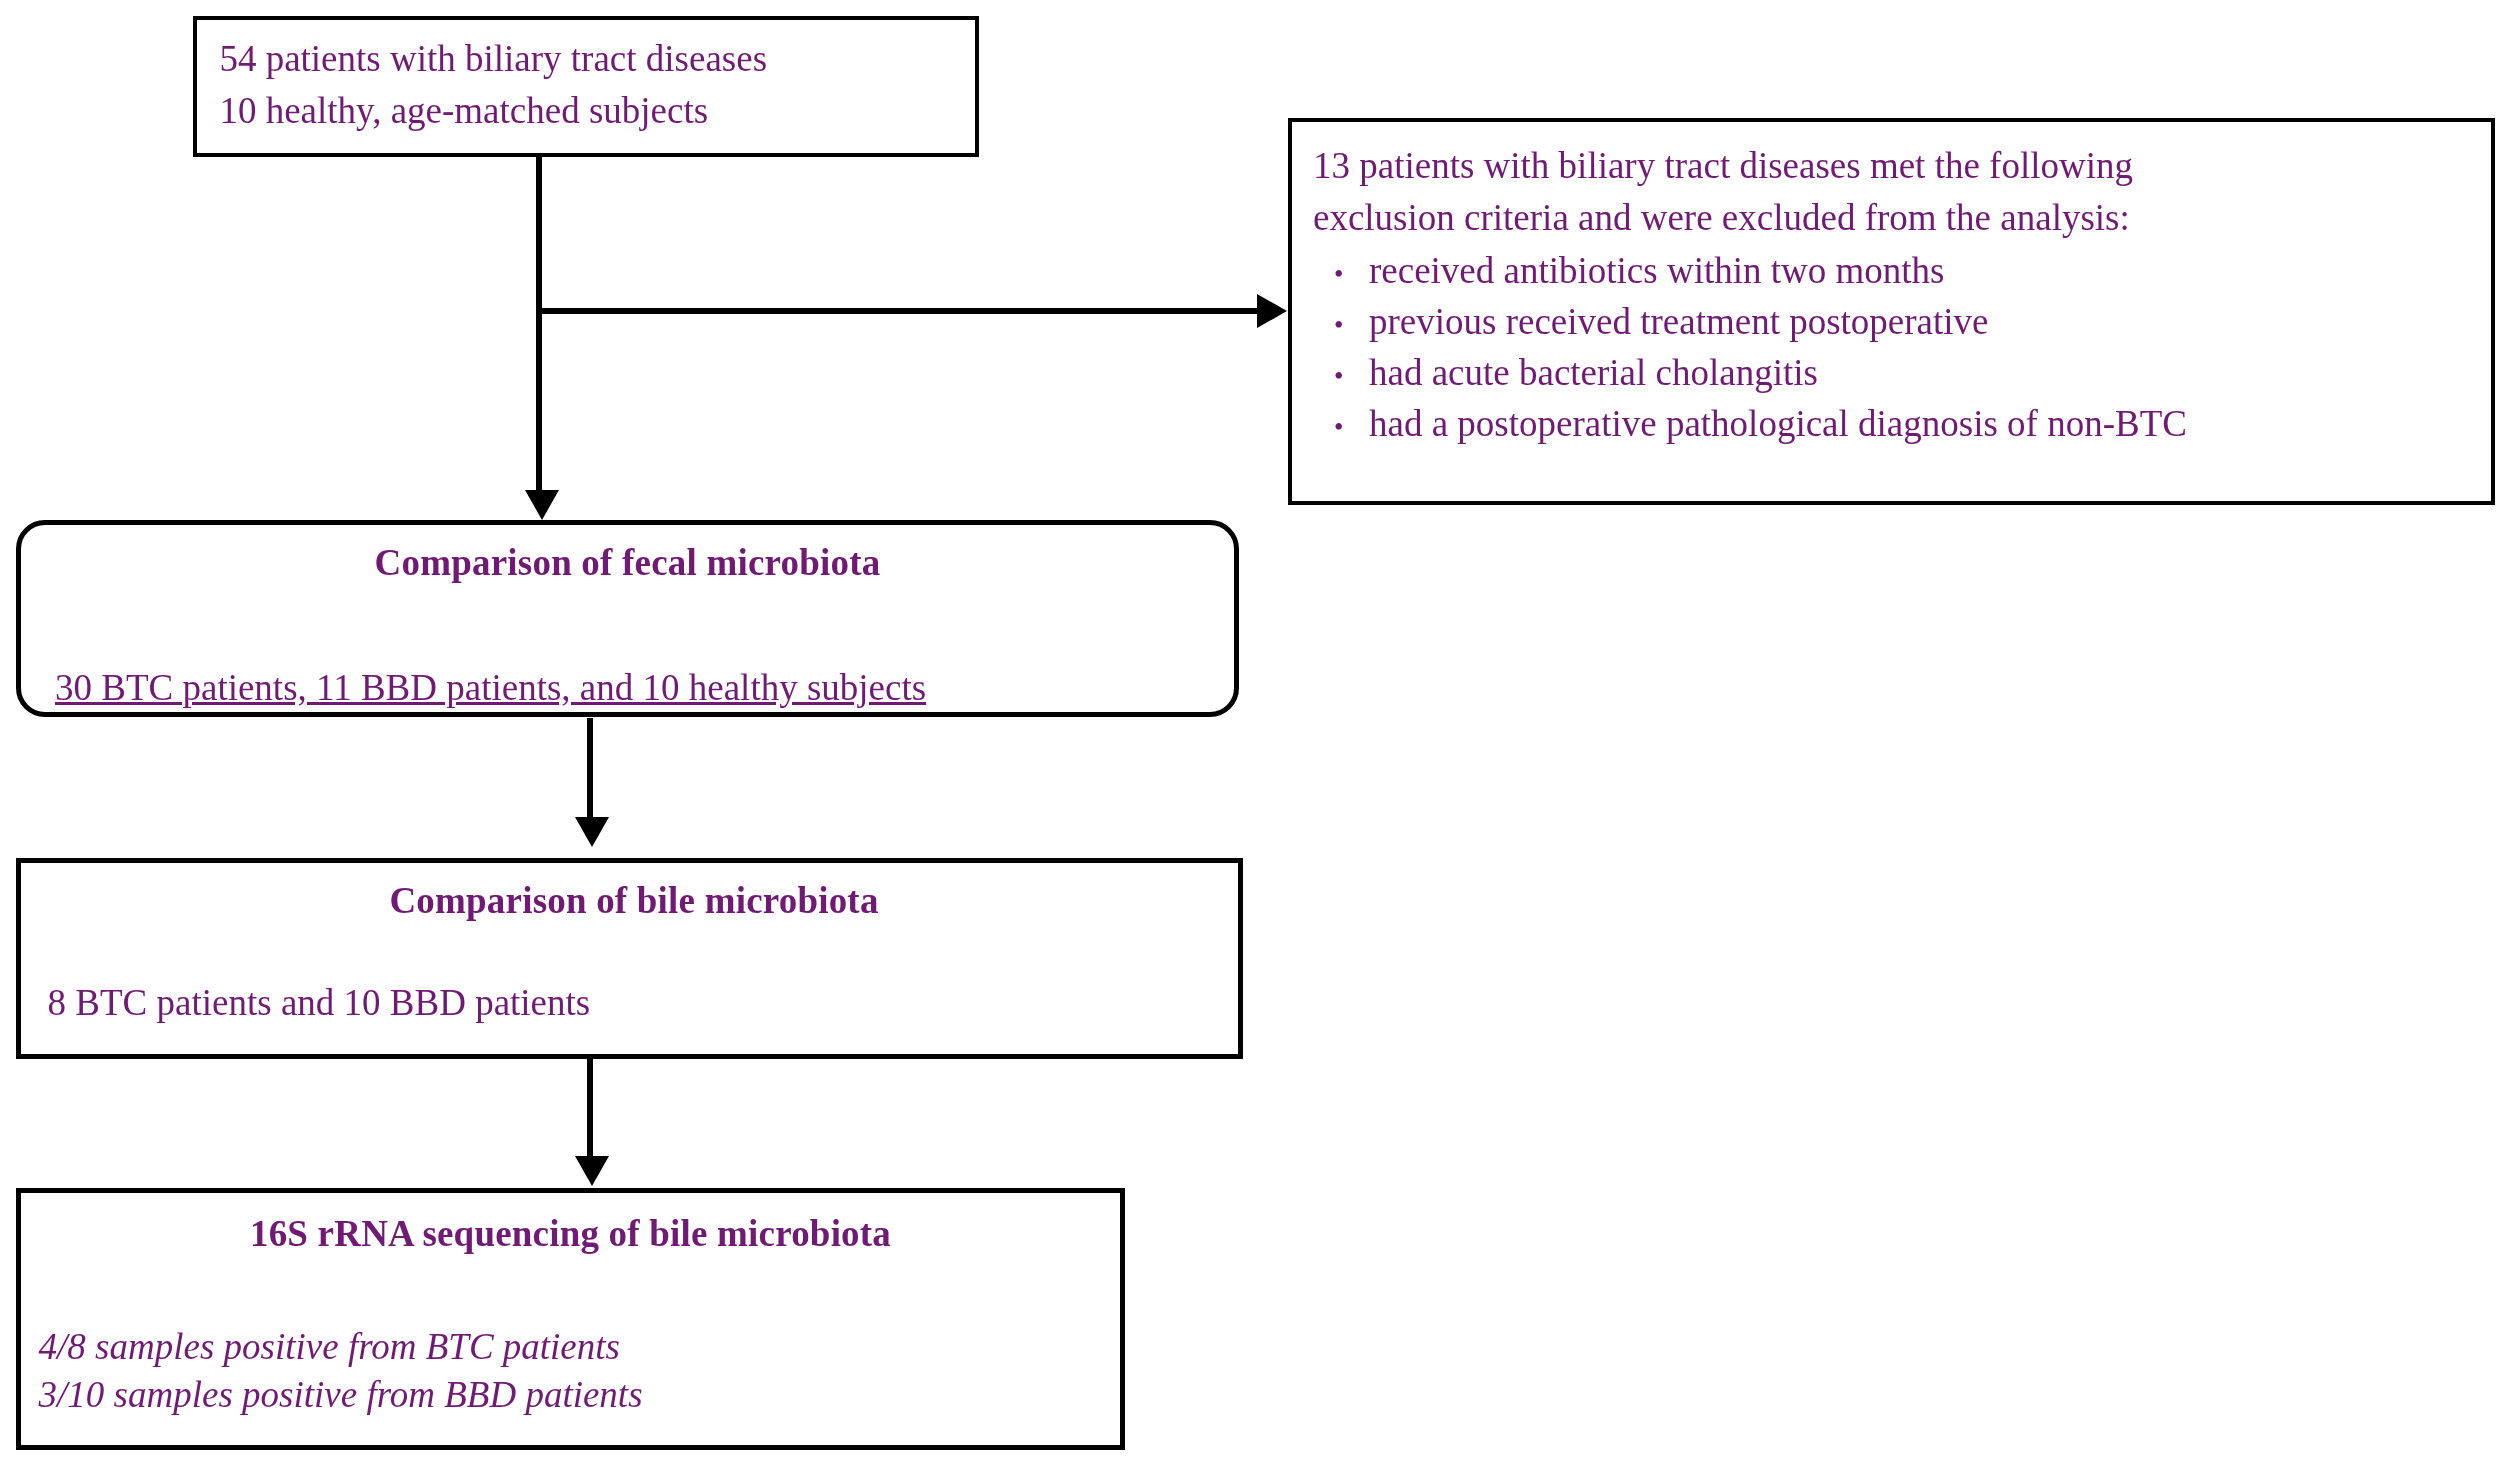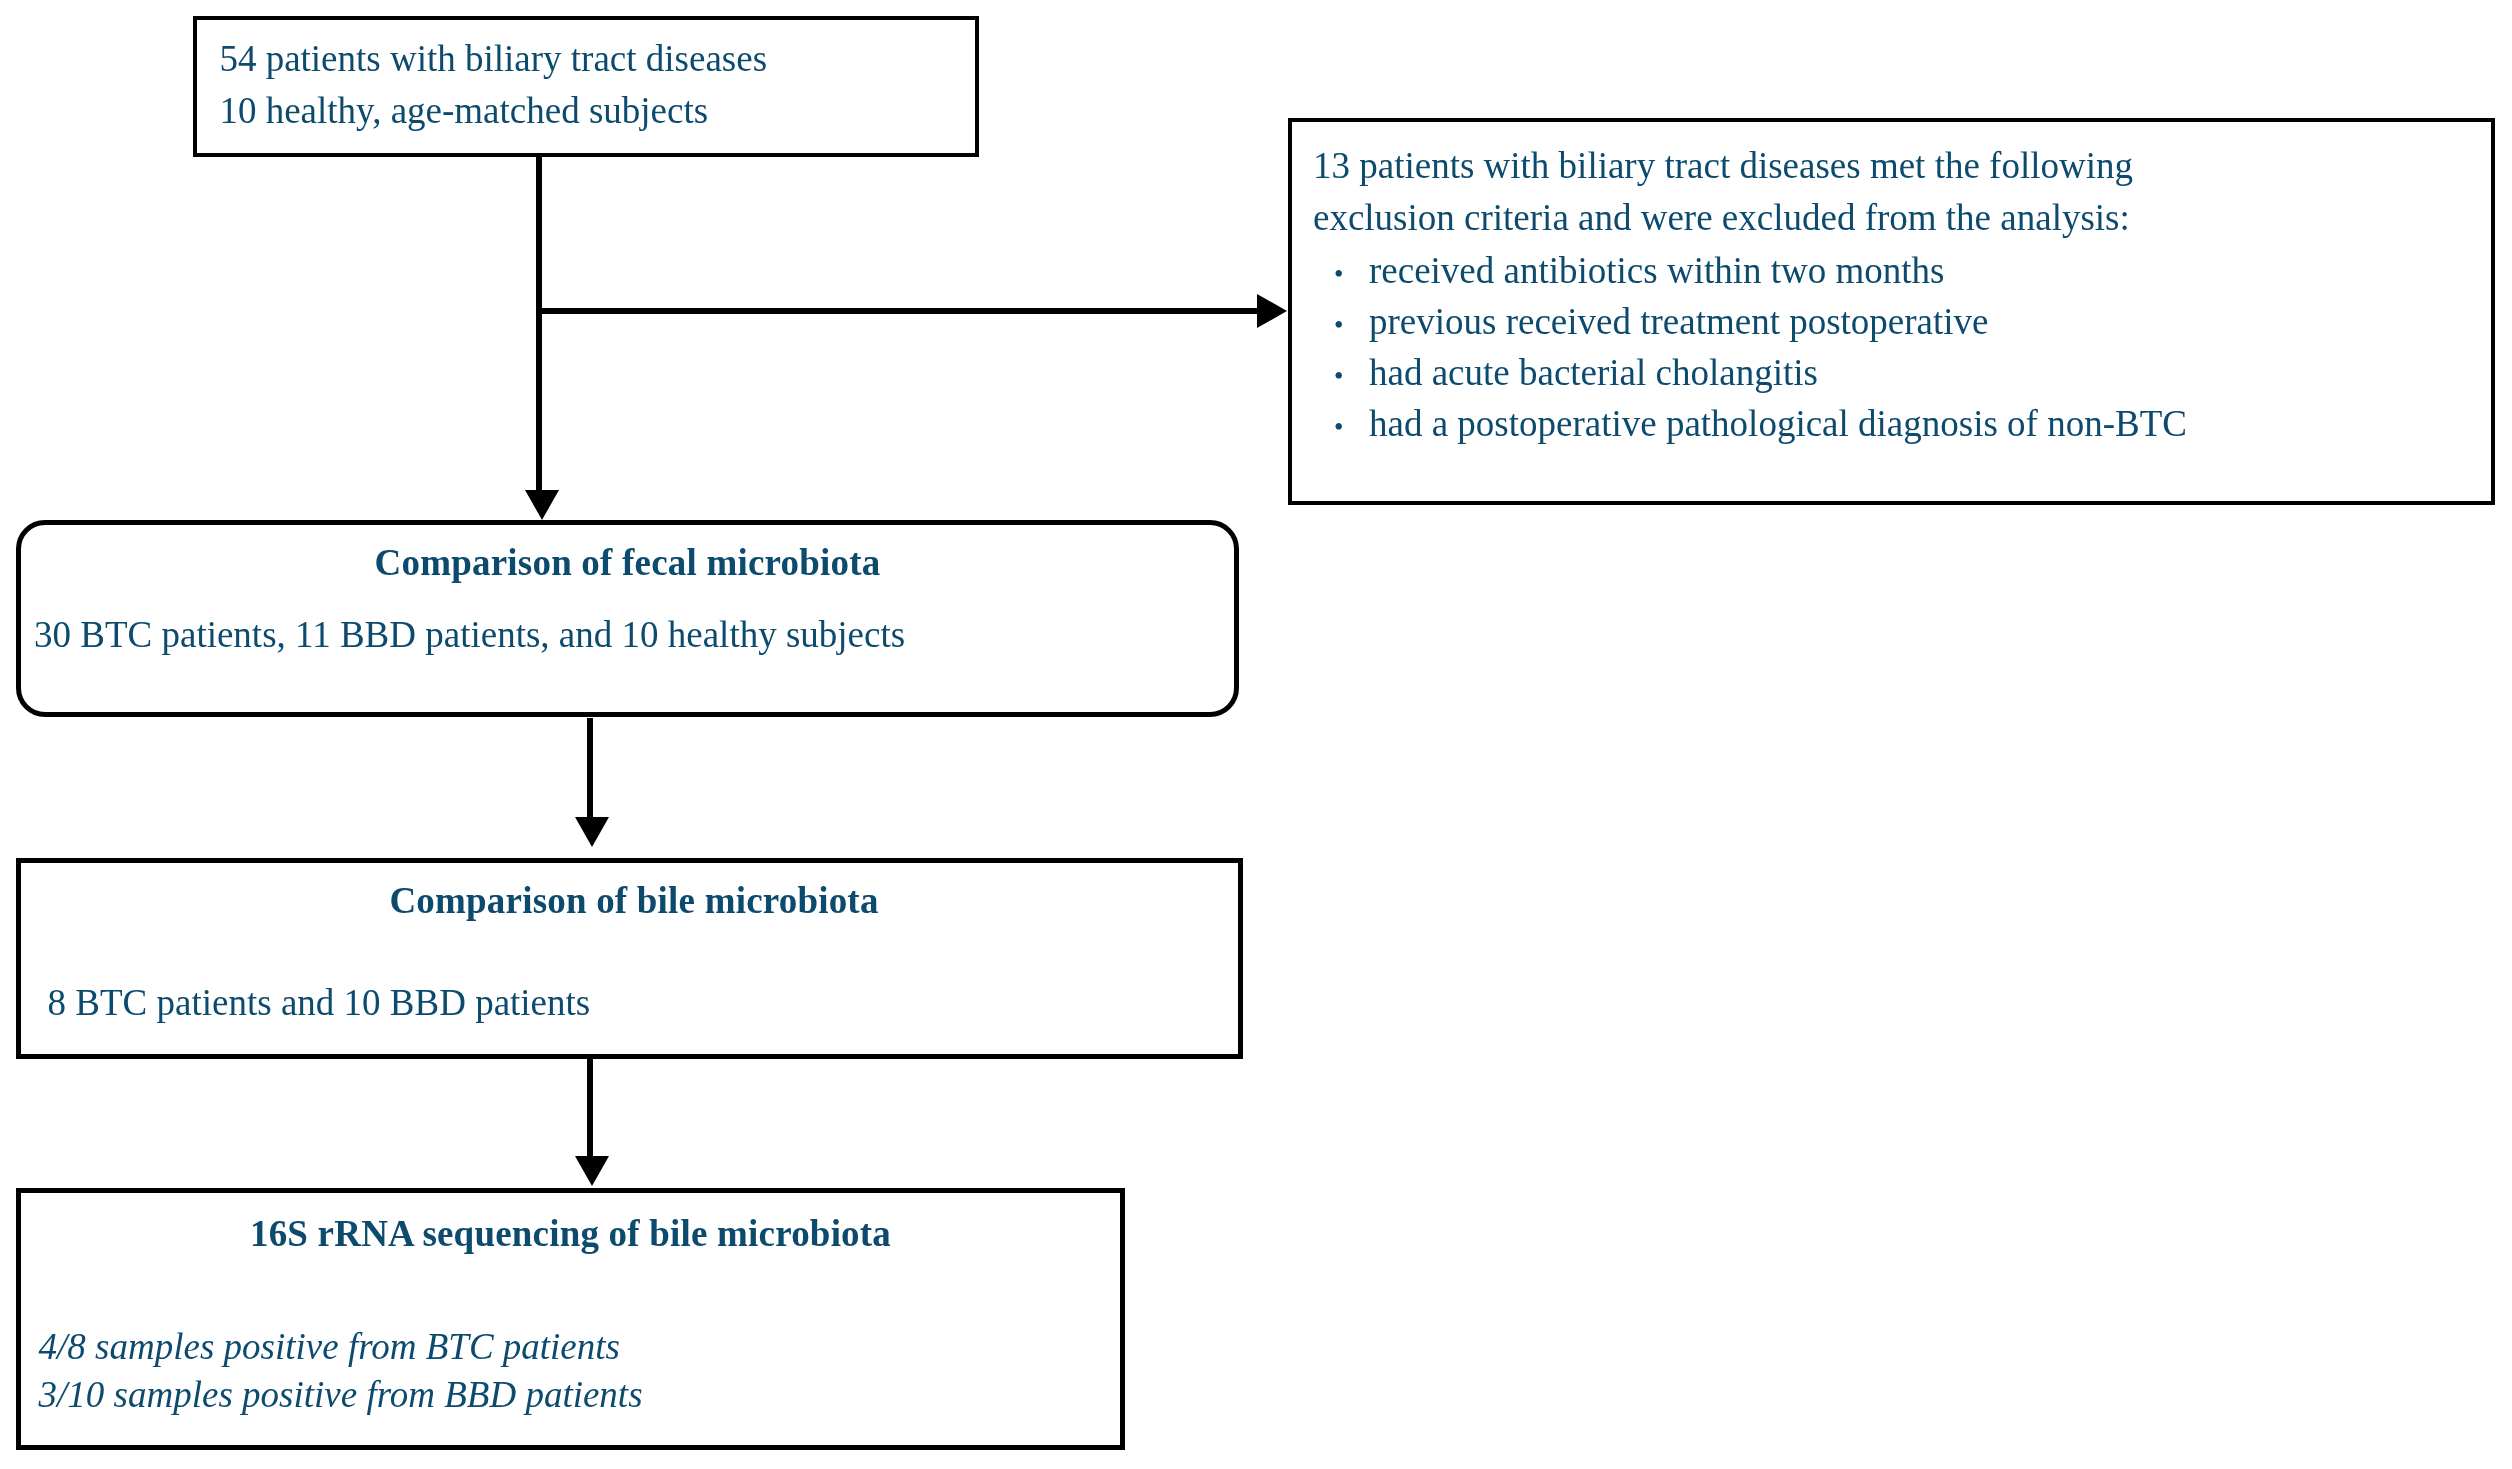--- a/index.html
+++ b/index.html
@@ -7,21 +7,21 @@
     margin: 0;
     padding: 0;
     background: #ffffff;
   }
   #canvas {
     position: relative;
     width: 2512px;
     height: 1469px;
     background: #ffffff;
     font-family: "Liberation Serif", "DejaVu Serif", serif;
-    color: #0c4a6e;
+    color: #701a75;
     overflow: hidden;
   }
   .node {
     position: absolute;
     box-sizing: border-box;
     border: 5.6px solid #000000;
     background: #ffffff;
   }
   .node-title {
     font-weight: bold;
@@ -86,21 +86,21 @@
 
   
   #box-fecal {
     left: 16px;
     top: 520px;
     width: 1223px;
     height: 197px;
     border-radius: 29px;
   }
   #box-fecal .body { padding: 16px 0 0 0; }
-  #box-fecal .node-line { padding-left: 13px; margin-top: 26px; }
+  #box-fecal .node-line { padding-left: 34px; margin-top: 79px; text-decoration: underline; }
 
   
   #box-bile {
     left: 16px;
     top: 858px;
     width: 1227px;
     height: 201px;
     padding-left: 9px;
   }
   #box-bile .body { padding: 16px 0 0 0; }

